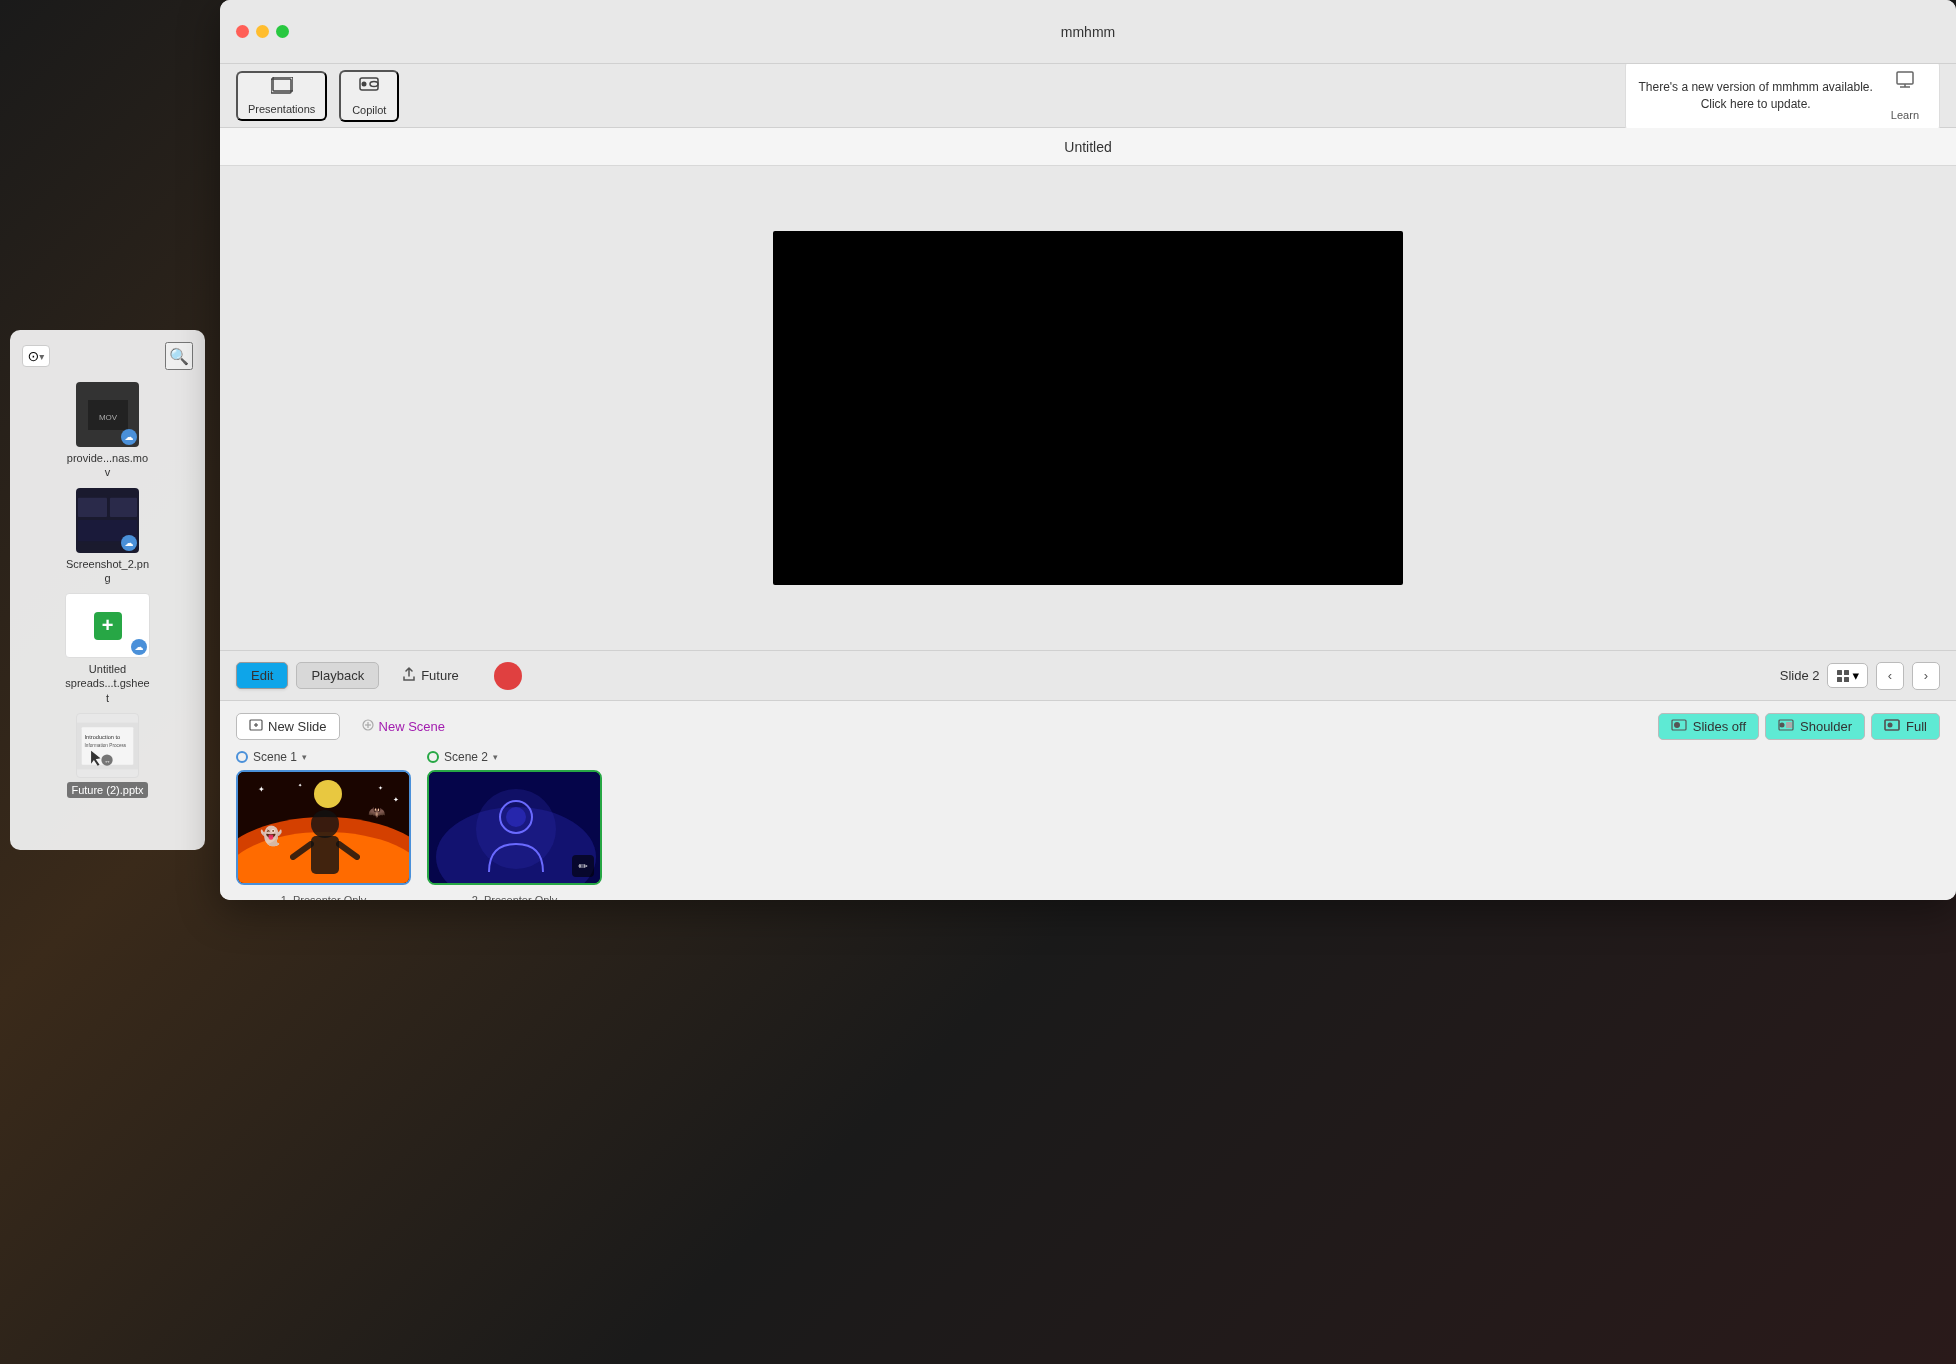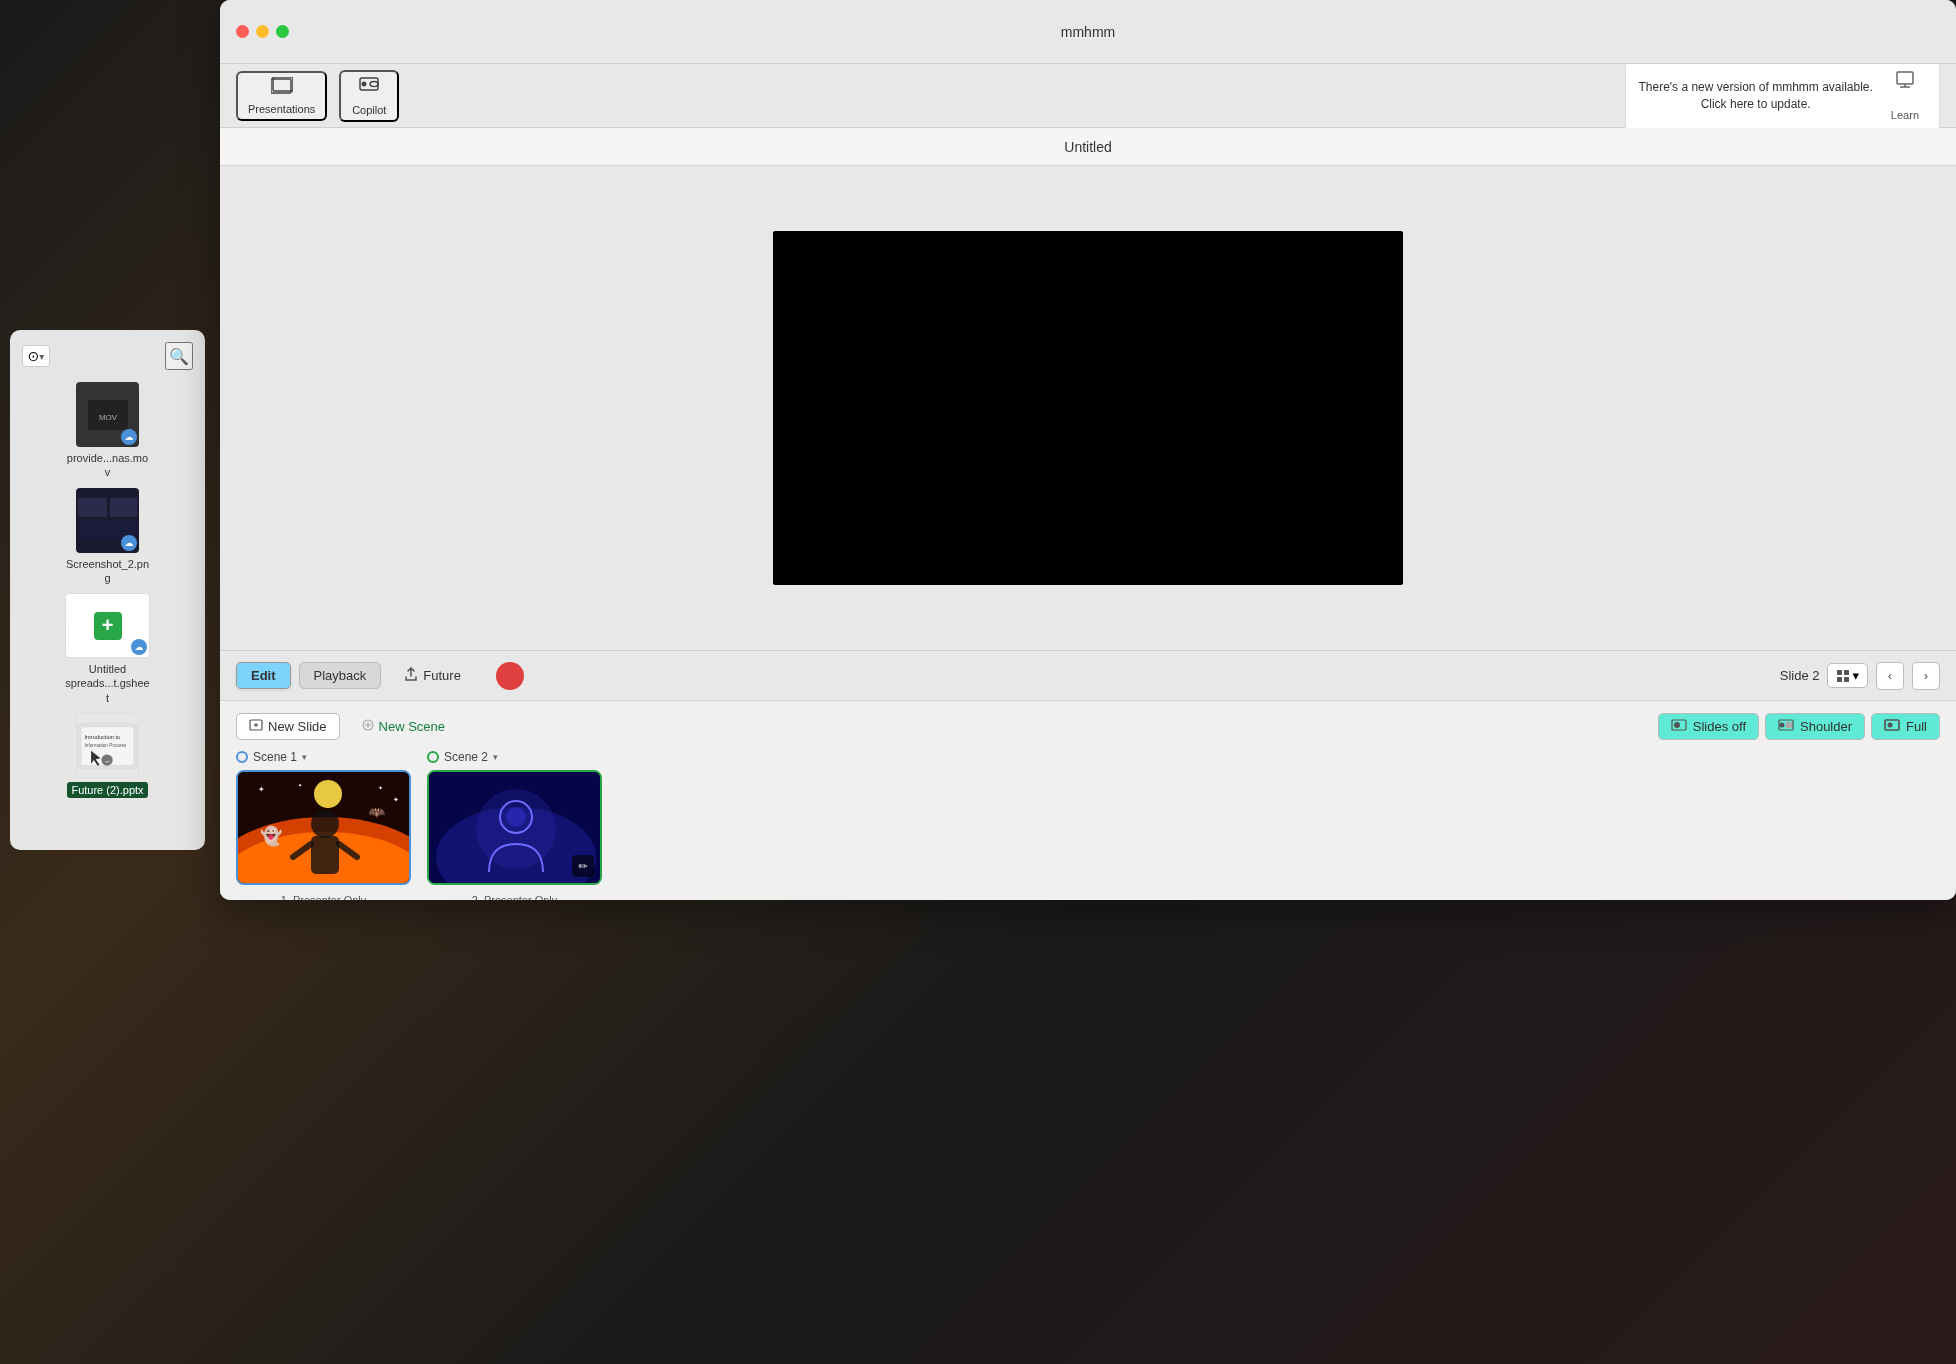--- a/index.html
+++ b/index.html
@@ -100,21 +100,21 @@
     .file-label {
       font-size: 11px;
       color: #333;
       text-align: center;
       line-height: 1.3;
       max-width: 85px;
       word-break: break-word;
     }
 
     .file-label.selected {
-      background: #14532d;
+      background: #737373;
       color: white;
       padding: 1px 4px;
       border-radius: 3px;
     }
 
     
     .cloud-overlay {
       position: absolute;
       bottom: 2px; right: 2px;
       width: 16px; height: 16px;
@@ -306,23 +306,23 @@
       padding: 5px 14px;
       border-radius: 5px;
       border: 1px solid #bbb;
       background: #d8d8d8;
       font-size: 13px;
       color: #333;
       cursor: pointer;
     }
 
     .tab-btn.active {
-      background: #7dd3fc;
+      background: #0ea5e9;
       border-color: #999;
-      font-weight: 700;
+      font-weight: 400;
       box-shadow: 0 1px 3px rgba(0,0,0,0.1);
     }
 
     .publish-btn {
       display: flex;
       align-items: center;
       gap: 5px;
       padding: 5px 14px;
       border-radius: 5px;
       border: 1px solid transparent;
@@ -408,21 +408,21 @@
     }
 
     .new-scene-btn {
       display: flex;
       align-items: center;
       gap: 5px;
       padding: 5px 12px;
       border: none;
       background: transparent;
       font-size: 13px;
-      color: #15803d;
+      color: #a21caf;
       cursor: pointer;
     }
 
     .view-toggle-group {
       margin-left: auto;
       display: flex;
       align-items: center;
       gap: 6px;
     }
 

